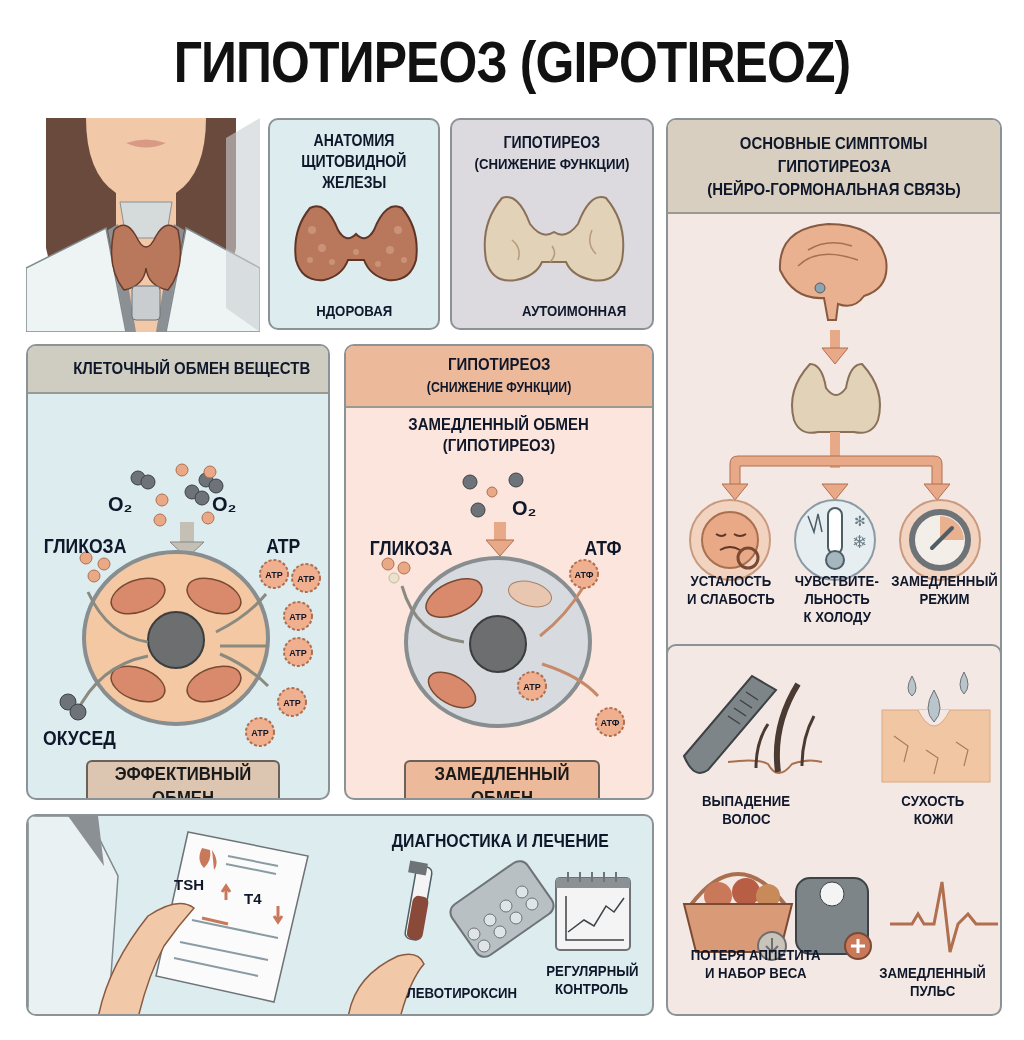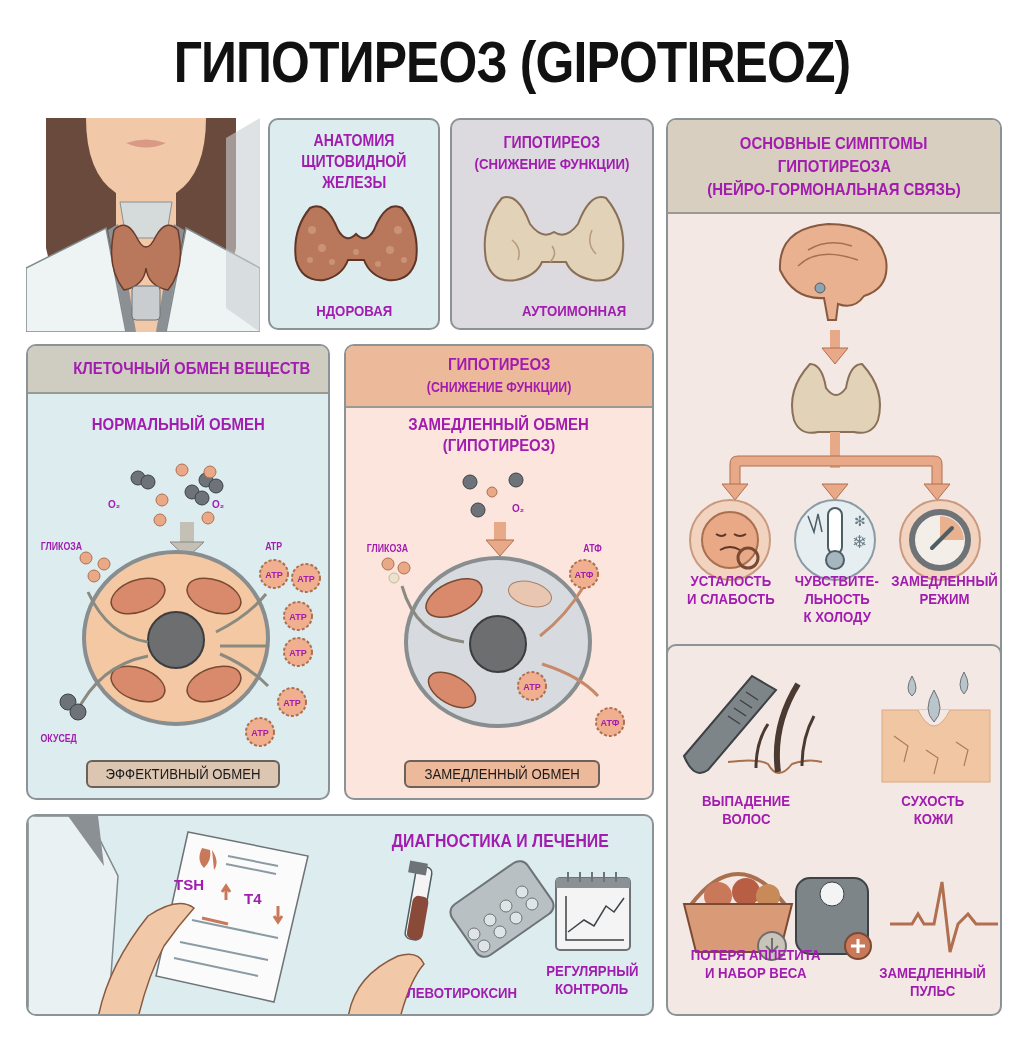--- a/index.html
+++ b/index.html
@@ -3,43 +3,43 @@
 <meta charset="utf-8">
 <style>
   * { box-sizing: border-box; margin: 0; padding: 0; }
   html, body { width: 1024px; height: 1040px; background: #ffffff; overflow: hidden; }
   body { position: relative; font-family: "Liberation Sans", "DejaVu Sans", sans-serif; color: #1a1a1a; }
 
   .title { position: absolute; left: 0; top: 28px; width: 1024px; text-align: center; font-size: 58px; font-weight: 700; letter-spacing: -1px; transform: scaleX(0.86); color: #111; }
 
   .panel { position: absolute; border: 2px solid #8c9396; border-radius: 10px; overflow: hidden; }
   .hdr { position: absolute; left: 0; right: 0; top: 0; text-align: center; border-bottom: 2px solid #9a9a90; }
-  .label { position: absolute; text-align: center; font-size: 15px; line-height: 18px; font-weight: 700; color: #a21caf; }
-  .label.sm { font-size: 10px; line-height: 17px; }
+  .label { position: absolute; text-align: center; font-size: 15px; line-height: 18px; font-weight: 700; color: #0f172a; }
+  .label.sm { font-size: 20px; line-height: 17px; }
   .sq { transform: scaleX(0.88); display: inline-block; }
 
   
   #portrait { left: 26px; top: 118px; width: 234px; height: 214px; border: none; border-radius: 0; background: #ffffff; }
   
   #anatomy { left: 268px; top: 118px; width: 172px; height: 212px; background: #dcecef; }
   #hypo-top { left: 450px; top: 118px; width: 204px; height: 212px; background: #dcdadf; }
   
   #symptoms { left: 666px; top: 118px; width: 336px; height: 644px; background: #f4e8e4; }
   #symptoms .hdr { height: 94px; background: #d9cfc0; }
   
   #metab { left: 26px; top: 344px; width: 304px; height: 456px; background: #dcecef; }
   #metab .hdr { height: 48px; background: #cfcdc2; }
   #slow { left: 344px; top: 344px; width: 310px; height: 456px; background: #fbe5dc; }
   #slow .hdr { height: 62px; background: #edb99b; }
   
   #symptoms2 { left: 666px; top: 644px; width: 336px; height: 372px; background: #f4e8e4; }
   
   #diag { left: 26px; top: 814px; width: 628px; height: 202px; background: #dcecef; }
 
-  .pill { position: absolute; border: 2px solid #6b6158; border-radius: 6px; text-align: center; font-weight: 400; font-size: 15px; line-height: 24px; }
+  .pill { position: absolute; border: 2px solid #6b6158; border-radius: 6px; text-align: center; font-weight: 700; font-size: 19px; line-height: 24px; }
   svg { position: absolute; overflow: visible; }
 </style>
 </head>
 <body>
 
 <div class="title">ГИПОТИРЕОЗ (GIPOTIREOZ)</div>
 
 <div class="panel" id="portrait">
   <svg width="234" height="214" viewBox="0 0 234 214">
     <path d="M20 0 L20 130 L40 214 L190 214 L210 130 L210 0 Z" fill="#6b4a3e"></path>
@@ -155,23 +155,20 @@
   <div class="label" style="left:216px;width:120px;top:452px;">
     <div class="sq">ЗАМЕДЛЕННЫЙ</div><br>
     <div class="sq">РЕЖИМ</div>
   </div>
 </div>
 
 <div class="panel" id="metab">
   <div class="hdr label" style="position:absolute;height:48px;line-height:46px;font-size:17px;padding-left:28px;">
     <span class="sq">КЛЕТОЧНЫЙ ОБМЕН ВЕЩЕСТВ</span>
   </div>
-  <div class="label" style="left:0;right:0;top:70px;font-size:17px;">
-    <span class="sq">НОРМАЛЬНЫЙ ОБМЕН</span>
-  </div>
   <svg width="304" height="456" viewBox="0 0 304 456">
 
     <g fill="#6d7378" stroke="#3c4246">
       <circle cx="110" cy="132" r="7"></circle>
         <circle cx="120" cy="136" r="7"></circle>
       <circle cx="164" cy="146" r="7"></circle>
         <circle cx="174" cy="152" r="7"></circle>
       <circle cx="178" cy="134" r="7"></circle>
         <circle cx="188" cy="140" r="7"></circle>
     </g>

